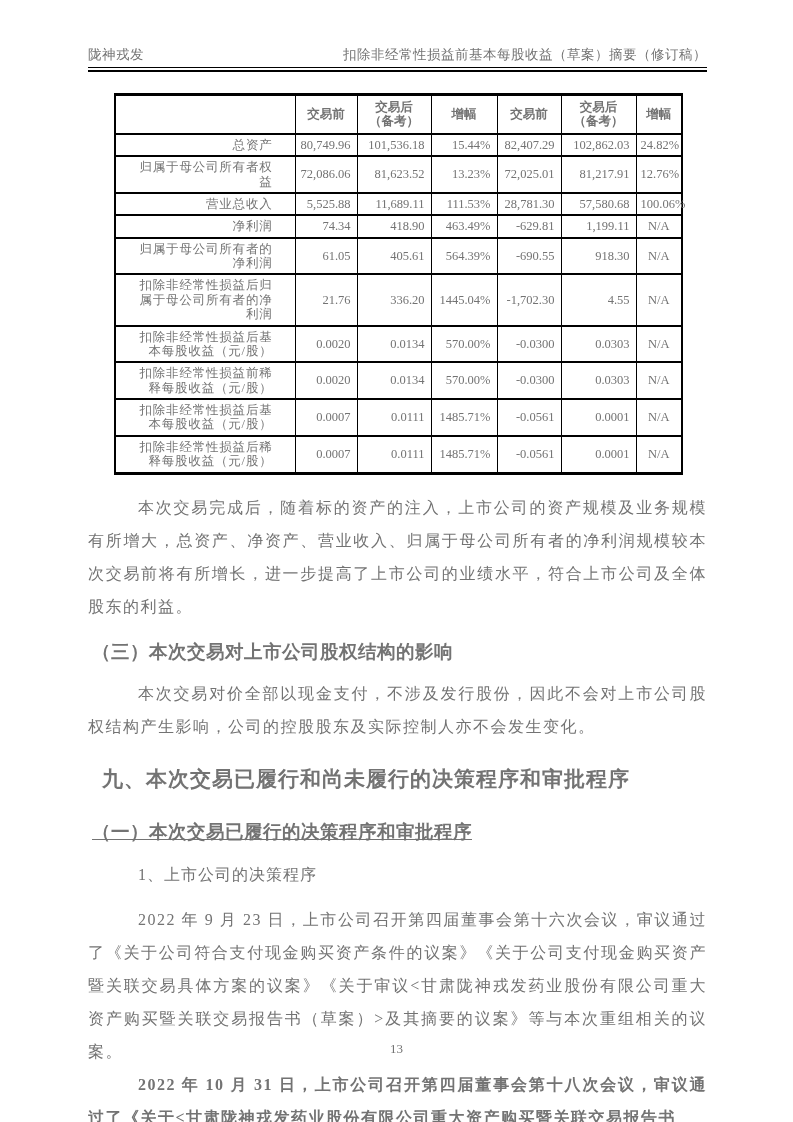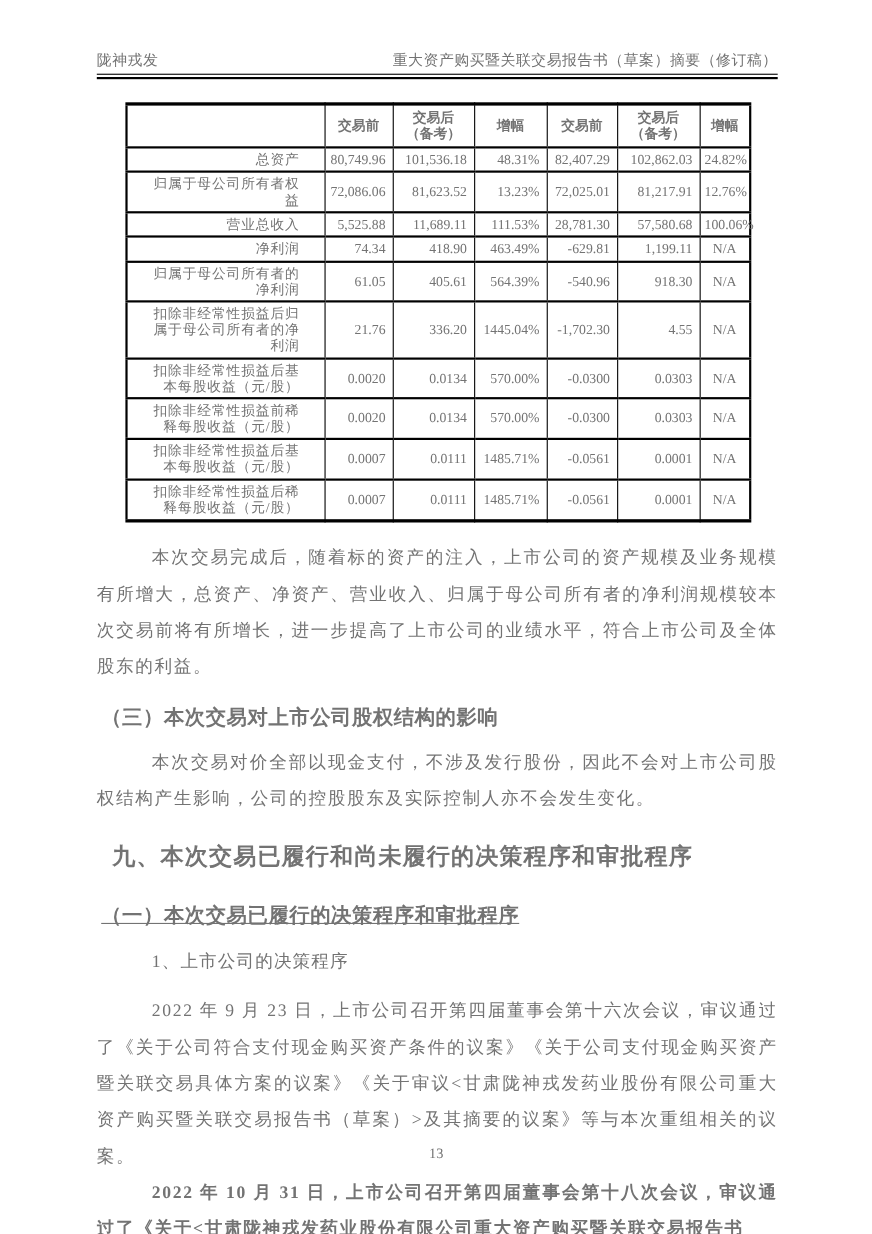--- a/index.html
+++ b/index.html
@@ -109,21 +109,21 @@
     font-size: 13px;
   }
 </style>
 </head>
 <body>
 
 <div class="page">
 
   <div class="doc-header">
     <span>陇神戎发</span>
-    <span>重大资产购买暨关联交易报告书（草案）摘要（修订稿）</span>
+    <span>扣除非经常性损益前基本每股收益（草案）摘要（修订稿）</span>
   </div>
   <div class="header-rule"></div>
 
   <table class="fin-table">
     <colgroup>
       <col style="width:180px">
         <col style="width:62px">
         <col style="width:74px">
       <col style="width:66px">
         <col style="width:64px">
@@ -139,21 +139,21 @@
         <th>交易前</th>
         <th><span>交易后</span><br><span>（备考）</span></th>
         <th>增幅</th>
       </tr>
     </thead>
     <tbody>
         <tr>
           <td class="lbl">总资产</td>
           <td class="val">80,749.96</td>
           <td class="val">101,536.18</td>
-          <td class="val">48.31%</td>
+          <td class="val">15.44%</td>
           <td class="val">82,407.29</td>
           <td class="val">102,862.03</td>
           <td class="val">24.82%</td>
         </tr>
         <tr>
           <td class="lbl">归属于母公司所有者权益</td>
           <td class="val">72,086.06</td>
           <td class="val">81,623.52</td>
           <td class="val">13.23%</td>
           <td class="val">72,025.01</td>
@@ -176,21 +176,21 @@
           <td class="val">463.49%</td>
           <td class="val">-629.81</td>
           <td class="val">1,199.11</td>
           <td class="val na">N/A</td>
         </tr>
         <tr>
           <td class="lbl">归属于母公司所有者的净利润</td>
           <td class="val">61.05</td>
           <td class="val">405.61</td>
           <td class="val">564.39%</td>
-          <td class="val">-540.96</td>
+          <td class="val">-690.55</td>
           <td class="val">918.30</td>
           <td class="val na">N/A</td>
         </tr>
         <tr>
           <td class="lbl">扣除非经常性损益后归属于母公司所有者的净利润</td>
           <td class="val">21.76</td>
           <td class="val">336.20</td>
           <td class="val">1445.04%</td>
           <td class="val">-1,702.30</td>
           <td class="val">4.55</td>

